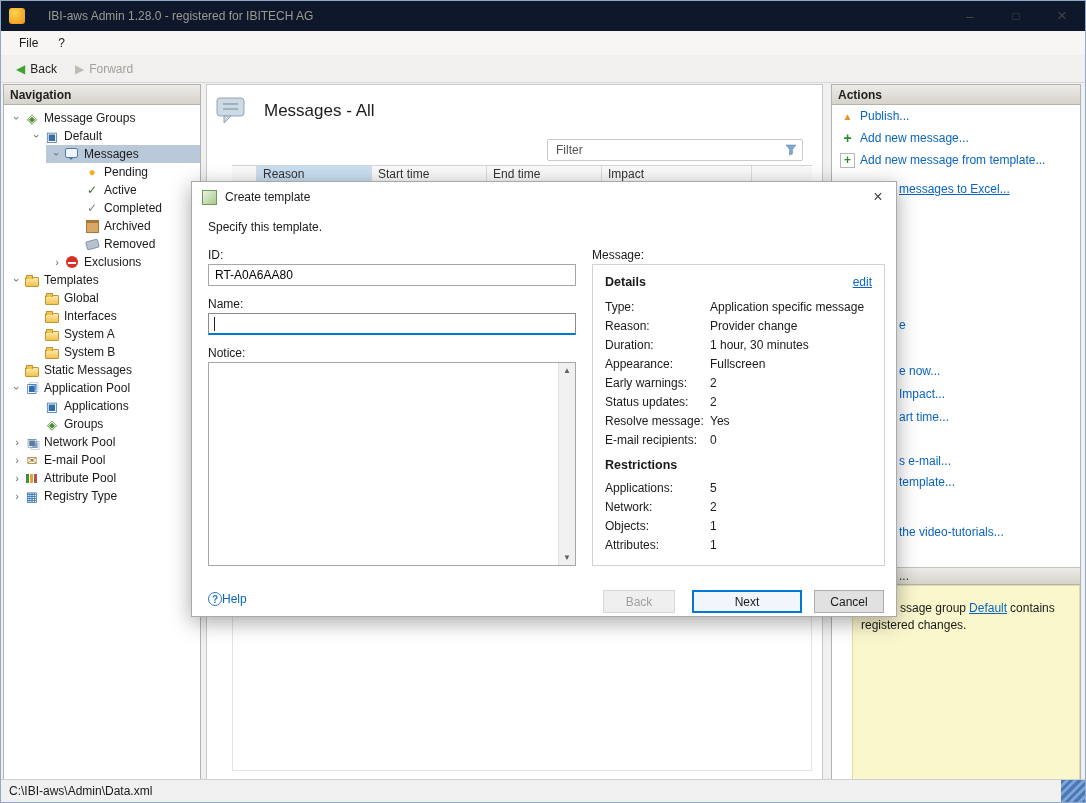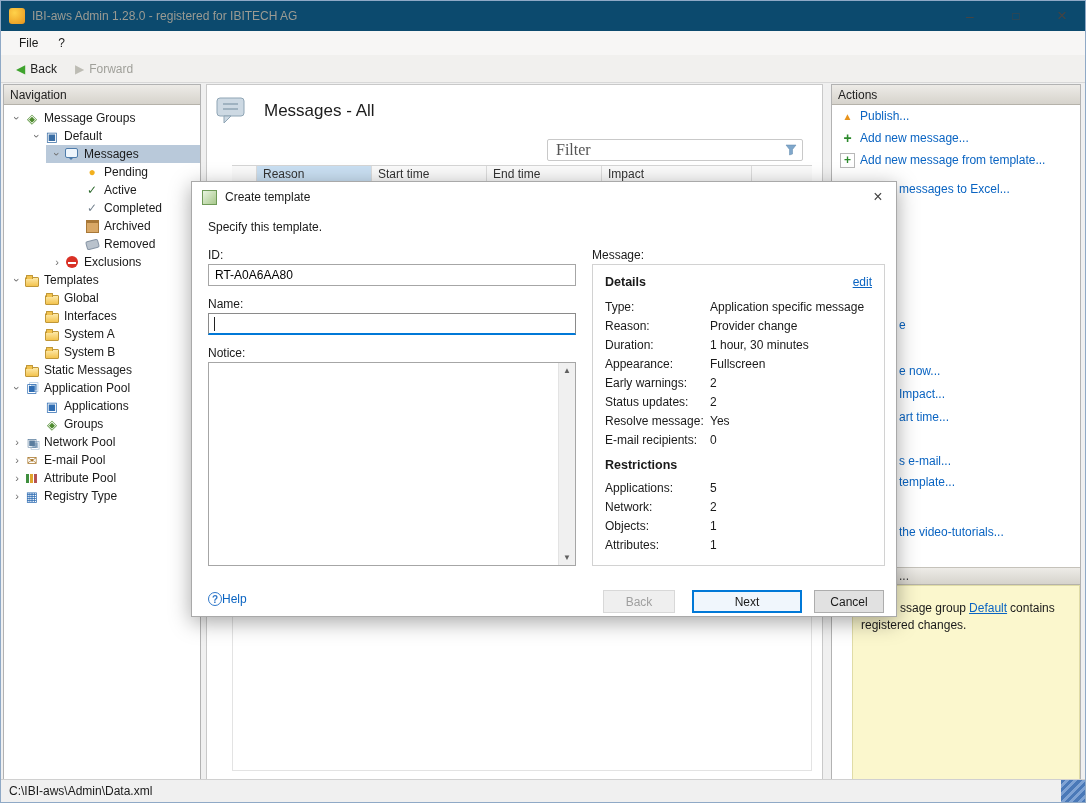--- a/index.html
+++ b/index.html
@@ -1,41 +1,41 @@
 <!DOCTYPE html>
 <html><head>
 <meta charset="utf-8">
 <style>
   * { margin:0; padding:0; box-sizing:border-box; }
   body { font-family:"Liberation Sans","DejaVu Sans",sans-serif; font-size:12px; color:#1a1a1a; background:#8a8a8a; }
   .app { position:relative; width:1086px; height:803px; background:#f0f0f0; border:1px solid #8fa9c6; overflow:hidden; }
 
   
-  .titlebar { display:flex; align-items:center; height:30px; background:#0c4a6e; padding-left:8px; }
+  .titlebar { display:flex; align-items:center; height:30px; background:#0f172a; padding-left:8px;gap:16px; }
   .app-icon { width:16px; height:16px; border-radius:3px; background:radial-gradient(circle at 35% 30%, #ffd24a, #e8931c); margin-right:7px; flex:none; }
   .win-title { color:#9b9b93; font-size:12px; white-space:nowrap; }
   .win-controls { margin-left:auto; display:flex; height:30px; }
   .wbtn { width:46px; height:30px; display:flex; align-items:center; justify-content:center; color:#444; font-size:12px; }
   .btn-min::before { content:"–"; font-size:14px; }
   .btn-max::before { content:"□"; font-size:12px; }
   .btn-close::before { content:"×"; font-size:17px; }
 
   
   .menubar { display:flex; align-items:center; height:24px; background:#f7f6f5; padding-left:8px; }
   .menu-item { padding:0 10px; height:100%; display:flex; align-items:center; }
   .toolbar { display:flex; align-items:center; height:28px; background:#f1f0ee; border-bottom:1px solid #d8d8d8; padding-left:6px; }
   .tool { display:flex; align-items:center; gap:5px; padding:0 9px; height:24px; }
   .arrow-back::before { content:"◀"; color:#3fa32e; font-size:12px; }
   .arrow-fwd::before { content:"▶"; color:#bdbcb4; font-size:12px; }
   .tool-label { color:#222; }
   .tool-label.disabled { color:#a0a09a; }
 
   
   .panel { position:absolute; background:#fff; border:1px solid #b2b2b2; }
-  .panel-header { height:20px; background:linear-gradient(#edebe7,#d6d3cc); border-bottom:1px solid #b5b2aa; display:flex; align-items:center; padding-left:6px; font-weight:400; color:#222; }
+  .panel-header { height:20px; background:linear-gradient(#edebe7,#d6d3cc); border-bottom:1px solid #b5b2aa; display:flex; align-items:center; padding-left:6px; font-weight:700; color:#222; }
   #nav-panel { left:2px; top:83px; width:198px; height:696px; }
   #main-panel { left:205px; top:83px; width:617px; height:696px; border-color:#c9c9c9; }
   #actions-panel { left:830px; top:83px; width:250px; height:696px; }
 
   
   .tree { padding-top:4px; }
   .trow { display:flex; align-items:center; height:18px; white-space:nowrap; }
   .l0 { padding-left:6px; } .l1 { padding-left:26px; } .l2 { padding-left:46px; } .l3 { padding-left:66px; }
   .trow.selected { background:#b9c9da; }
   .trow.selected.l2 { margin-left:42px; padding-left:4px; }
@@ -61,21 +61,21 @@
   .ic-window::before { content:"▣"; color:#2f6db3; font-size:13px; }
   .ic-network::before { content:"▣"; color:#5a7d9e; font-size:11px; text-shadow:3px 2px 0 #9ab4cc; }
   .ic-mail::before { content:"✉"; color:#a8762a; font-size:13px; }
   .ic-attr::before { content:""; position:absolute; left:2px; top:3px; width:3px; height:9px; background:#3f8f3f; box-shadow:4px 0 0 #e0a52c, 8px 0 0 #b45353; }
   .ic-registry::before { content:"▦"; color:#2f6db3; font-size:13px; }
 
   
   .main-hicon { position:absolute; left:8px; top:10px; }
   .main-title { position:absolute; left:57px; top:16px; font-size:17px; color:#1c1c1c; }
   .filter-wrap { position:absolute; left:340px; top:54px; width:256px; height:22px; border:1px solid #c9c9c9; background:#fff; display:flex; align-items:center; border-radius:2px; }
-  .filter-input { flex:1; border:none; outline:none; padding:0 8px; font-size:16px; font-family:Liberation Serif, serif; background:transparent; }
+  .filter-input { flex:1; border:none; outline:none; padding:0 8px; font-size:12px; font-family:Liberation Sans, sans-serif; background:transparent; }
   .filter-input::placeholder { color:#555; opacity:1; }
   .funnel { width:22px; display:flex; align-items:center; justify-content:center; }
   .thead { position:absolute; left:25px; top:80px; right:10px; height:18px; display:flex; background:#fafafa; border-top:1px solid #d5d5d5; border-bottom:1px solid #d5d5d5; color:#333; }
   .th { display:flex; align-items:center; padding-left:6px; border-right:1px solid #dcdcdc; height:100%; }
   .th-sel { width:25px; padding:0; }
   .th-reason { width:115px; background:#c9dff2; }
   .th-start { width:115px; }
   .th-end { width:115px; }
   .th-impact { width:150px; }
   .th-fill { flex:1; border-right:none; }
@@ -83,21 +83,21 @@
 
   
   .arow { display:flex; align-items:center; height:22px; padding-left:8px; color:#0a64c2; white-space:nowrap; }
   .actions-body { position:relative; height:675px; }
   .aic { width:15px; height:15px; margin-right:5px; display:inline-flex; align-items:center; justify-content:center; flex:none; position:relative; }
   .aic-publish::before { content:"▲"; color:#e8931c; font-size:10px; }
   .aic-add::before { content:"+"; color:#2d8a2d; font-weight:700; font-size:14px; }
   .aic-addtpl { background:#fff; border:1px solid #b8b8b8; }
   .aic-addtpl::before { content:"+"; color:#2d8a2d; font-weight:700; font-size:12px; }
   .frag { position:absolute; left:67px; color:#0a64c2; white-space:nowrap; }
-  .frag-excel { top:77px; } .frag-e { top:213px; } .frag-enow { top:259px; } .frag-impact { top:282px; }
+  .frag-excel { top:77px;text-decoration:underline; } .frag-e { top:213px; } .frag-enow { top:259px; } .frag-impact { top:282px; }
   .frag-arttime { top:305px; } .frag-email { top:349px; } .frag-template { top:370px; } .frag-video { top:420px; }
   .more-bar { position:absolute; left:0; right:0; top:462px; height:18px; background:linear-gradient(#edebe7,#d6d3cc); border-top:1px solid #c5c2ba; border-bottom:1px solid #b5b2aa; }
   .more-text { position:absolute; left:67px; top:1px; color:#333; }
   .note-box { position:absolute; left:20px; right:0; top:480px; bottom:0; background:#fbf7cd; border:1px solid #e0dca6; padding:14px 8px 0 8px; line-height:17px; color:#1a1a1a; }
   .note-line1 { padding-left:39px; white-space:nowrap; }
   .note-link { color:#0a64c2; text-decoration:underline; margin:0 3px; }
 
   
   .statusbar { position:absolute; left:0; right:0; bottom:0; height:23px; background:#f0f0f0; border-top:1px solid #d0d0d0; display:flex; align-items:center; padding-left:8px; }
   .resize-grip { margin-left:auto; width:24px; height:22px; background:repeating-linear-gradient(135deg,#4a79b8 0 3px,#7fa3d4 3px 6px); }

